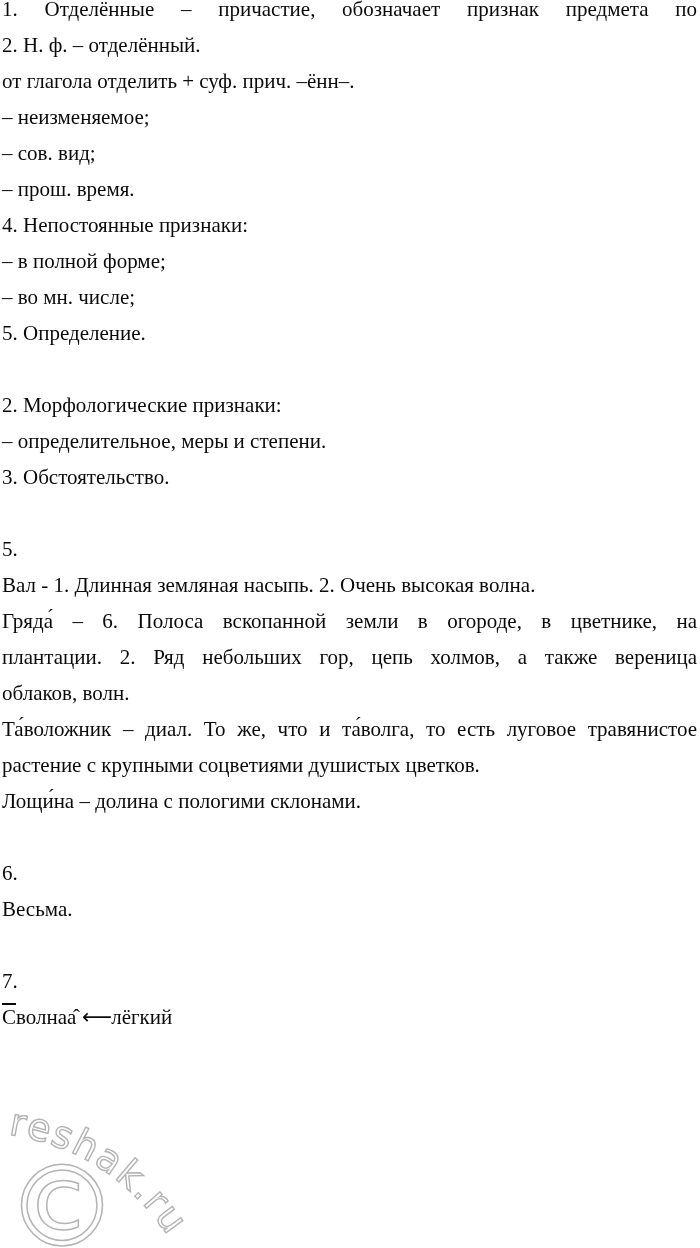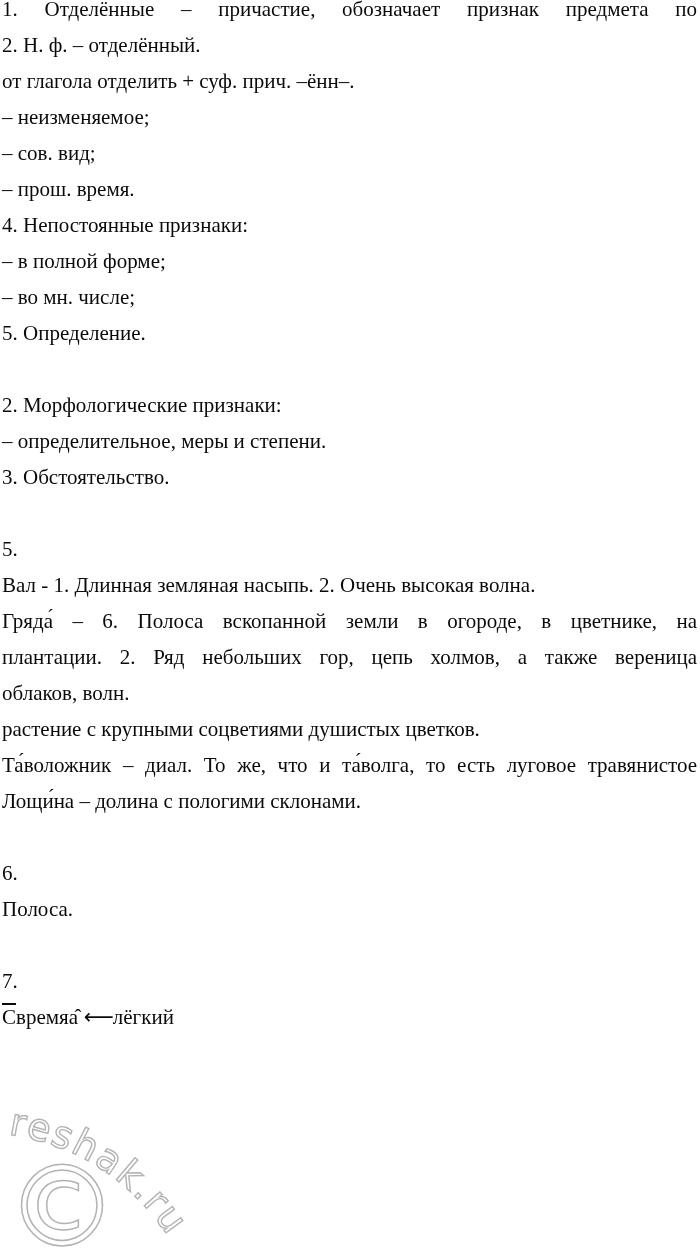--- a/index.html
+++ b/index.html
@@ -82,26 +82,26 @@
   <p class="line">– определительное, меры и степени.</p>
   <p class="line">3. Обстоятельство.</p>
 
   <div class="blank"></div>
 
   <p class="line">5.</p>
   <p class="line">Вал - 1. Длинная земляная насыпь. 2. Очень высокая волна.</p>
   <p class="line justify">Гряда́ – 6. Полоса вскопанной земли в огороде, в цветнике, на</p>
   <p class="line justify">плантации. 2. Ряд небольших гор, цепь холмов, а также вереница</p>
   <p class="line">облаков, волн.</p>
+  <p class="line justify">Та́воложник – диал. То же, что и та́волга, то есть луговое травянистое</p>
   <p class="line">растение с крупными соцветиями душистых цветков.</p>
-  <p class="line justify">Та́воложник – диал. То же, что и та́волга, то есть луговое травянистое</p>
   <p class="line">Лощи́на – долина с пологими склонами.</p>
 
   <div class="blank"></div>
 
   <p class="line">6.</p>
-  <p class="line">Полоса.</p>
+  <p class="line">Весьма.</p>
 
   <div class="blank"></div>
 
   <p class="line">7.</p>
-  <p class="line"><span class="ovl">С</span><span>время</span><span>а̂</span><span class="arrow"> ⟵</span><span>лёгкий</span></p>
+  <p class="line"><span class="ovl">С</span><span>волна</span><span>а̂</span><span class="arrow"> ⟵</span><span>лёгкий</span></p>
 </div>
 
 </body></html>

